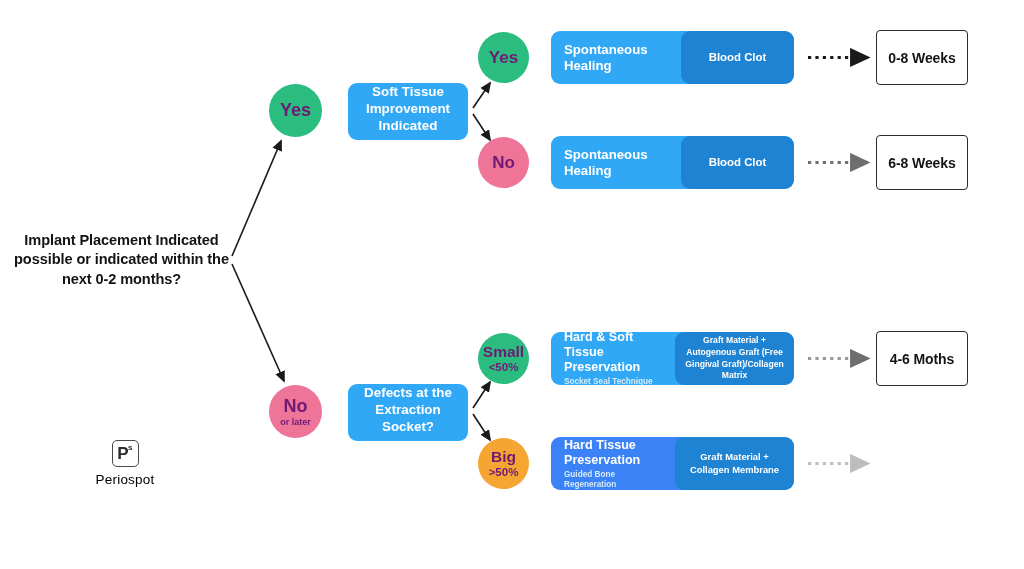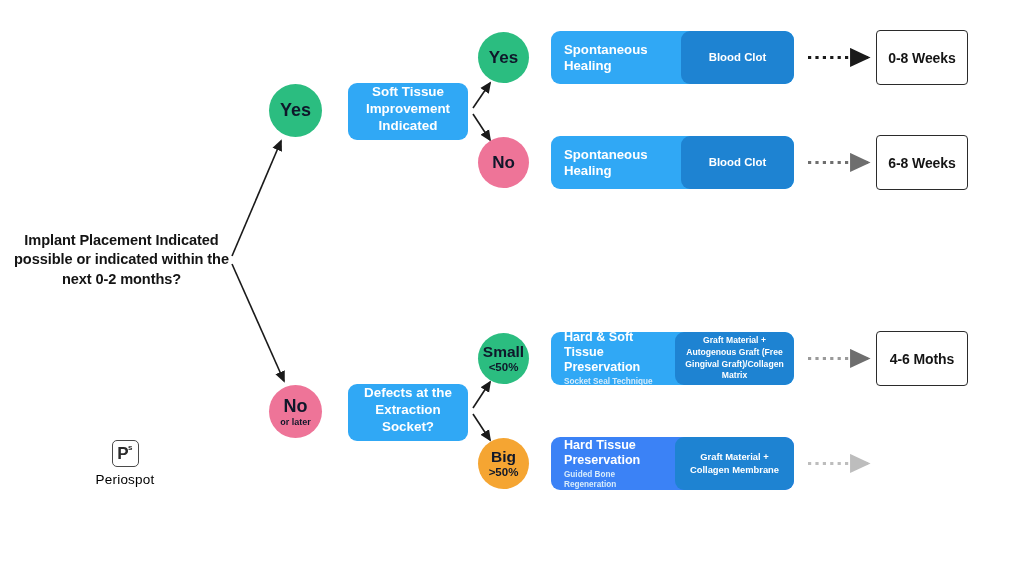--- a/index.html
+++ b/index.html
@@ -35,21 +35,21 @@
   }
 
   
   .circle {
     position: absolute;
     border-radius: 50%;
     display: flex;
     flex-direction: column;
     align-items: center;
     justify-content: center;
-    color: #0f172a;
+    color: #701a75;
     text-align: center;
     line-height: 1.12;
   }
   .circle-lg { width: 53px; height: 53px; font-size: 18px; font-weight: bold; }
   .circle-md { width: 51px; height: 51px; }
   .circle .c-main { font-size: 15.5px; font-weight: bold; }
   .circle .c-sub  { font-size: 11.5px; font-weight: bold; margin-top: 1px; }
   .circle .c-tiny { font-size: 9px; font-weight: bold; margin-top: 1px; }
 
   

